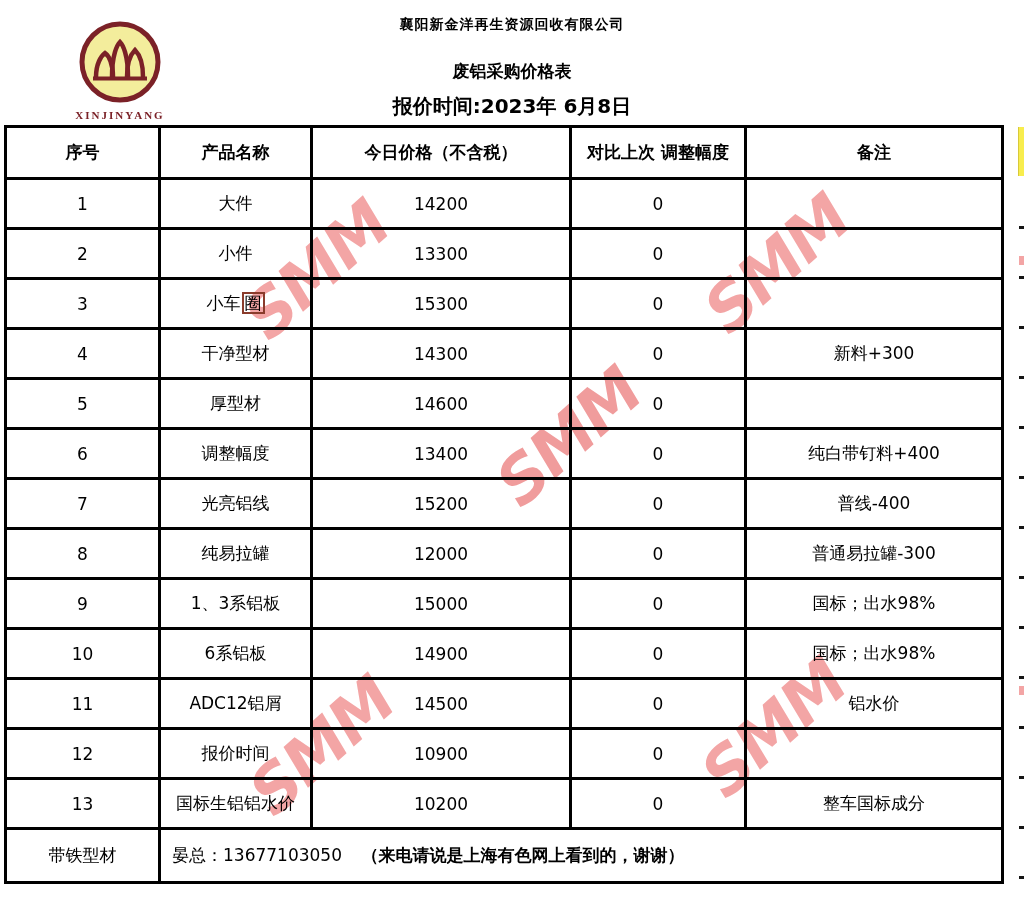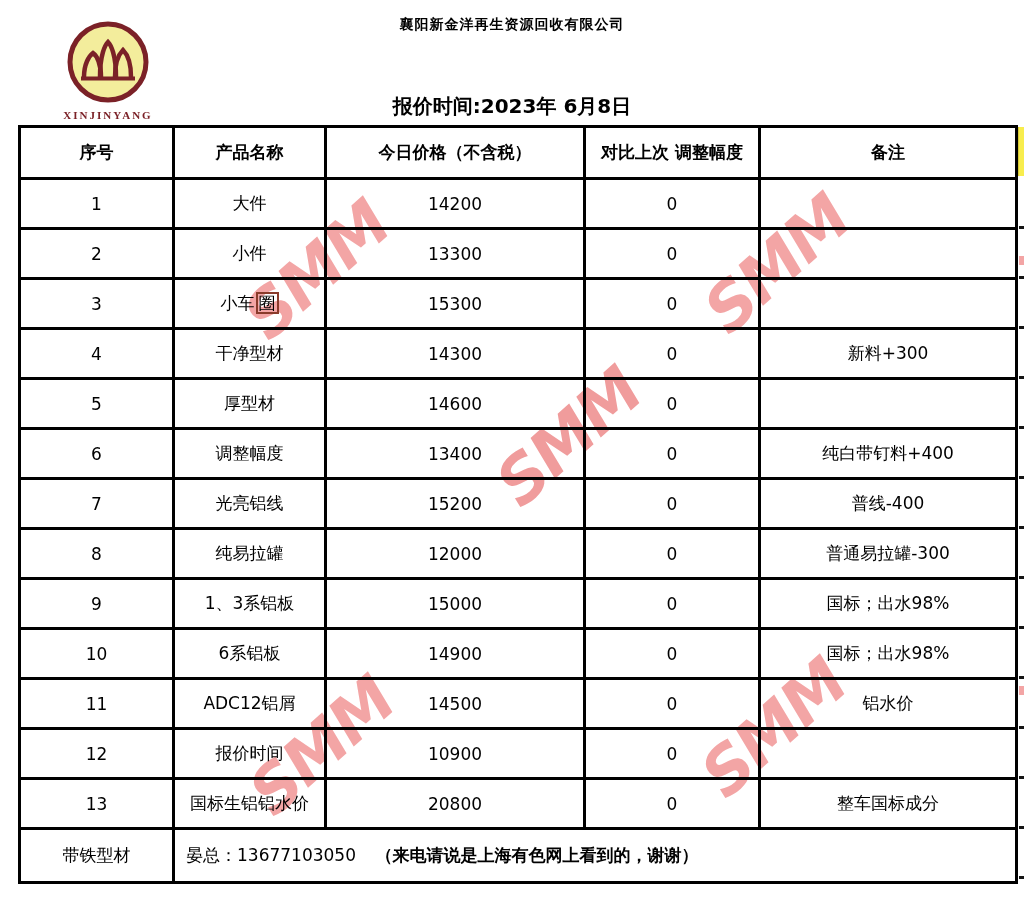--- a/index.html
+++ b/index.html
@@ -8,33 +8,33 @@
     font-family:"DejaVu Sans","Liberation Sans",sans-serif;color:#000;overflow:hidden;
   }
   
   .company-title{position:absolute;top:16px;left:0;width:100%;text-align:center;
     font-size:14px;font-weight:bold;letter-spacing:1px;}
   .subtitle{position:absolute;top:60px;left:0;width:100%;text-align:center;
     font-size:17px;font-weight:bold;}
   .date-line{position:absolute;top:93px;left:0;width:100%;text-align:center;
     font-size:20px;font-weight:bold;}
   
-  .logo{position:absolute;left:58px;top:20px;width:100px;text-align:center;z-index:3;}
+  .logo{position:absolute;left:70px;top:20px;width:100px;text-align:center;z-index:3;}
   .logo-text{font-size:11px;font-weight:bold;color:#7B2127;letter-spacing:2px;
     font-family:"Liberation Serif","DejaVu Serif",serif;margin-top:1px;}
   
   .wm{position:absolute;z-index:1;font-size:64px;font-weight:900;font-style:italic;
     letter-spacing:-2px;color:#F3A5A5;transform:rotate(-42deg);white-space:nowrap;}
   .wm1{left:233px;top:233px;}
   .wm2{left:693px;top:227px;}
   .wm3{left:485px;top:400px;color:#F09C9C;}
   .wm4{left:238px;top:709px;}
   .wm5{left:690px;top:691px;}
   
-  .price-table{position:absolute;left:18px;top:125px;width:997px;z-index:2;
+  .price-table{position:absolute;left:4px;top:125px;width:997px;z-index:2;
     border-collapse:collapse;table-layout:fixed;}
   .price-table th,.price-table td{
     border:3px solid #000;text-align:center;vertical-align:middle;
     padding:0;font-size:17px;background:transparent;overflow:hidden;}
   .price-table th{font-weight:bold;}
   tr.hdr{height:52px;}
   tr.row{height:50px;}
   tr.contact{height:54px;}
   td.contact-content{text-align:left;padding-left:11px;margin-top:14px;}
   .contact-note{font-weight:bold;margin-left:14px;}
@@ -57,20 +57,21 @@
         <path d="M18,57 C18,44 23,36 27,33 C31,36 35,44 35,57" fill="none" stroke="#7B2127" stroke-width="4.5"></path>
         <path d="M34,57 C34,35 39,25 42,22 C45,25 50,35 50,57" fill="none" stroke="#7B2127" stroke-width="4.5"></path>
         <path d="M49,57 C49,40 54,33 57,30 C60,33 65,41 65,57" fill="none" stroke="#7B2127" stroke-width="4.5"></path>
         <line x1="15" y1="58.5" x2="69" y2="58.5" stroke="#7B2127" stroke-width="4"></line>
       </svg>
     </span>
     <div class="logo-text">XINJINYANG</div>
   </div>
 
   <div class="company-title">襄阳新金洋再生资源回收有限公司</div>
+  <div class="subtitle">废铝采购价格表</div>
   <div class="date-line">报价时间:2023年 6月8日</div>
 
   <span class="wm wm1">SMM</span>
   <span class="wm wm2">SMM</span>
   <span class="wm wm3">SMM</span>
   <span class="wm wm4">SMM</span>
   <span class="wm wm5">SMM</span>
 
   <table class="price-table">
     <colgroup>
@@ -170,21 +171,21 @@
         <tr class="row">
           <td>12</td>
           <td>报价时间</td>
           <td>10900</td>
           <td>0</td>
           <td></td>
         </tr>
         <tr class="row">
           <td>13</td>
           <td>国标生铝铝水价</td>
-          <td>20800</td>
+          <td>10200</td>
           <td>0</td>
           <td>整车国标成分</td>
         </tr>
       </tbody>
     <tfoot>
       <tr class="contact">
         <td>带铁型材</td>
         <td class="contact-content" colspan="4">
           <span>晏总：13677103050</span>
           <span class="contact-note">（来电请说是上海有色网上看到的，谢谢）</span>

